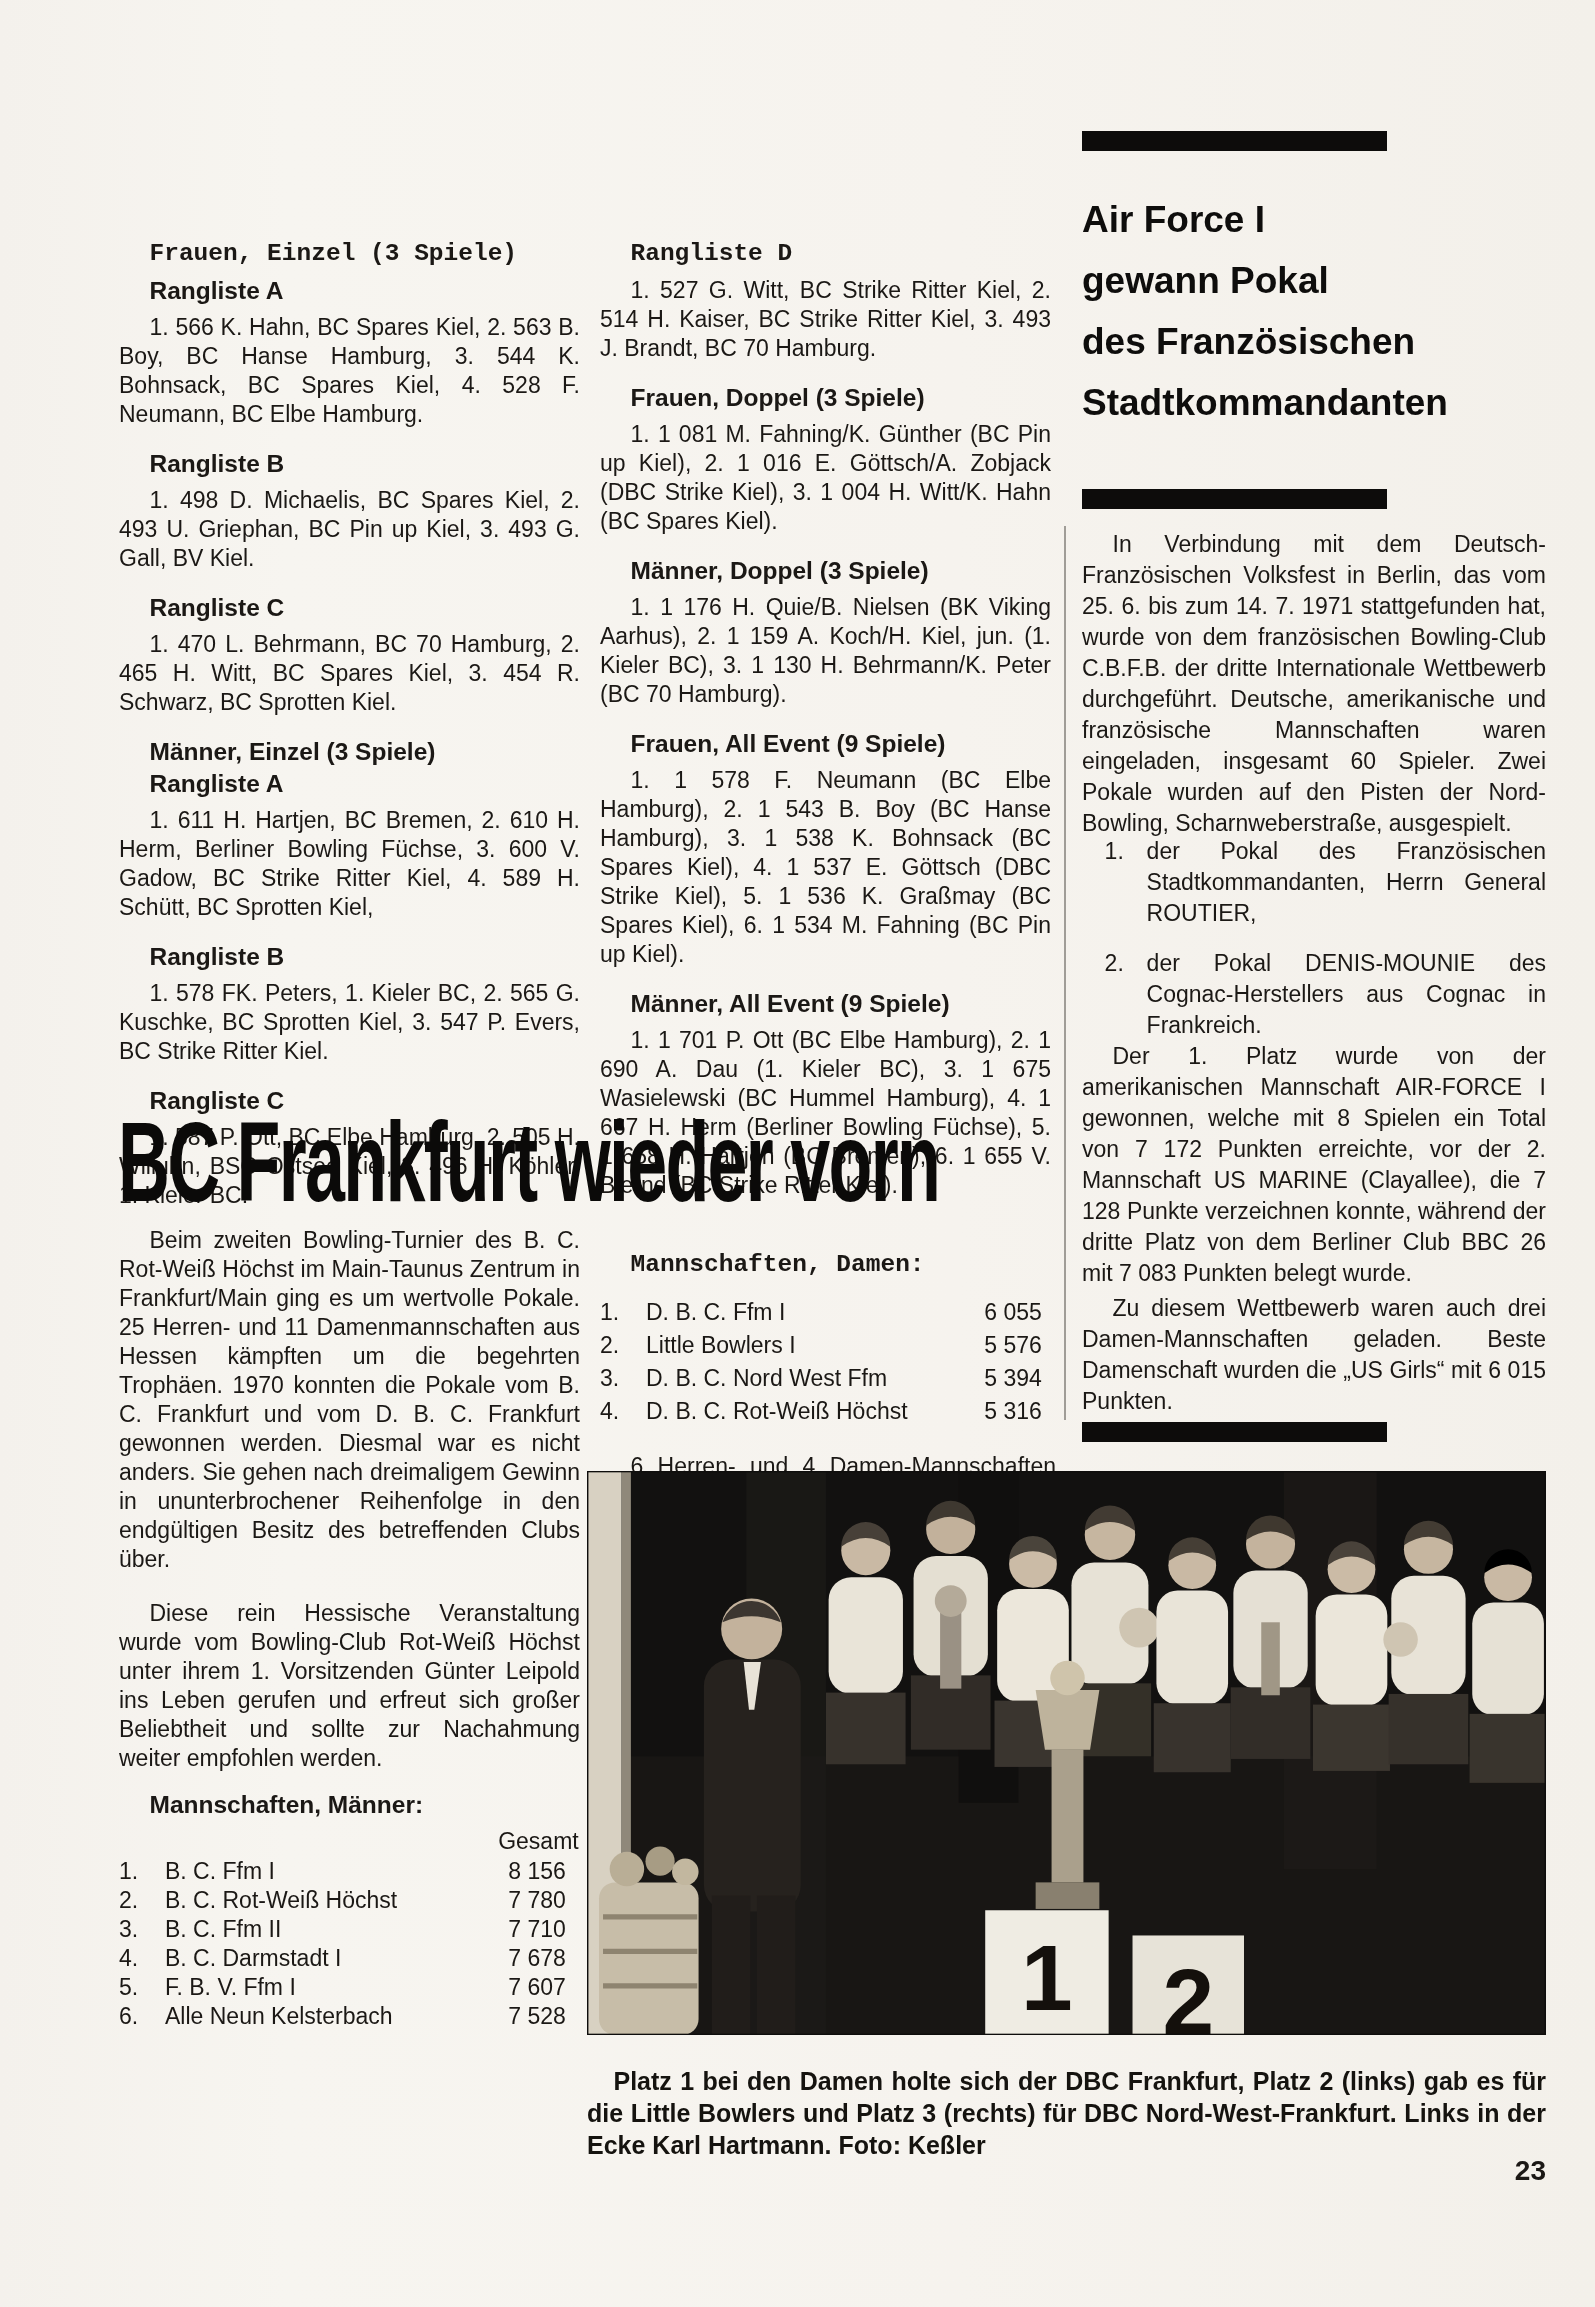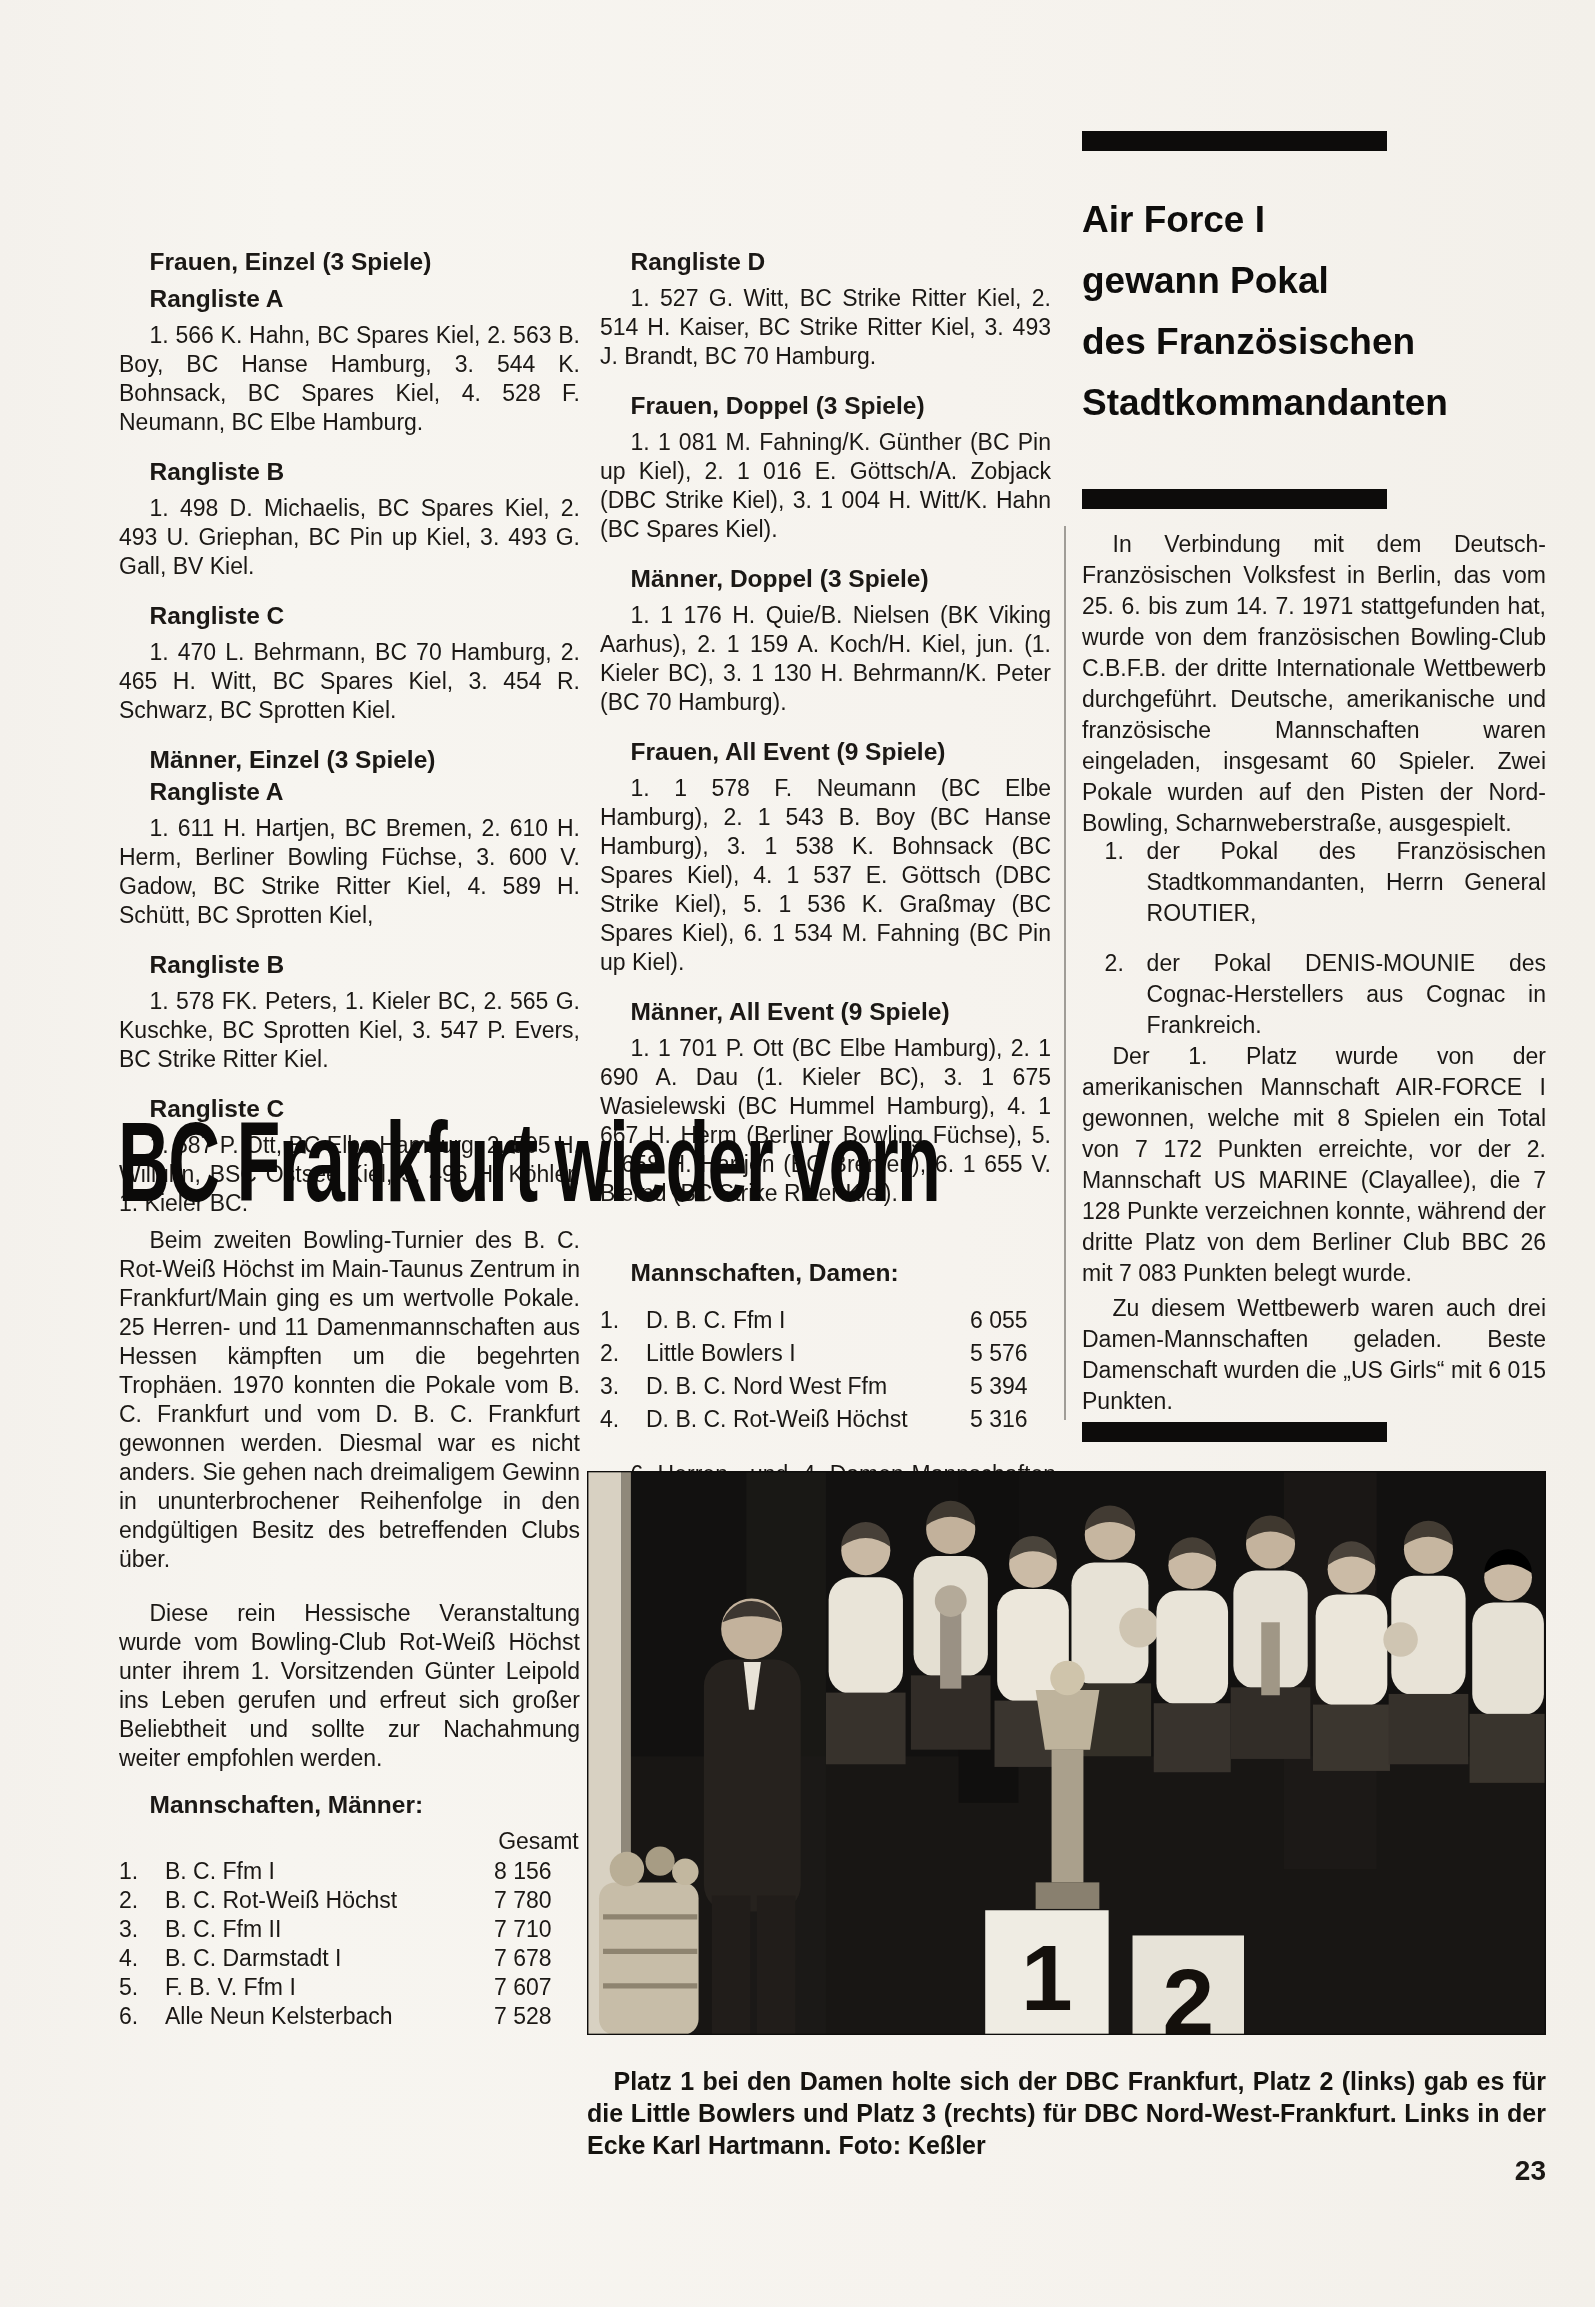--- a/index.html
+++ b/index.html
@@ -22,21 +22,21 @@
   #headline2 span{transform:scaleX(0.63);}
 
   
   .col{position:absolute;font-size:23px;line-height:29px;}
   #kiel-col1{left:119px;top:231px;width:461px;}
   #kiel-col2{left:600px;top:231px;width:451px;}
   #ffm-col1{left:119px;top:1226px;width:461px;}
   #ffm-col2{left:600px;top:1242px;width:456px;}
 
   .h-sec{font-weight:bold;font-size:24.5px;padding-left:30.5px;margin:20px 0 8px 0;}
-  .h-sec.first{margin-top:16px;}
+  .h-sec.first{margin-top:8px;font-family:Liberation Mono, monospace;}
   .h-sec.tight{margin-bottom:1.3px;}
   .h-sec.follow{margin-top:2.7px;}
   .body-p{margin:0;text-align:justify;text-indent:30.5px;}
 
   
   #air-col{position:absolute;left:1082px;top:131px;width:464px;font-size:23px;line-height:31px;}
   .bar{position:absolute;left:0;height:20px;width:305px;background:#0d0c0b;}
   #air-bar1{top:0;}
   #air-bar2{top:358px;}
   #air-bar3{position:absolute;left:1082px;top:1422px;height:20px;width:305px;background:#0d0c0b;}
@@ -51,21 +51,21 @@
   #air-p3{top:1162px;}
 
   #vrule{position:absolute;left:1064px;top:526px;width:2px;height:894px;background:#5a5650;opacity:.55;}
 
   
   .score-table{margin-top:17px;}
   .total-label{text-align:right;margin:0 1.3px 1.3px 0;}
   .trow{display:flex;line-height:29px;}
   .trow .rk{width:46px;flex:0 0 auto;}
   .trow .club{flex:1;}
-  .trow .sc{flex:0 0 auto;text-align:left;min-width:86px;}
+  .trow .sc{flex:0 0 auto;text-align:center;min-width:86px;}
   #ffm-col2 .trow{line-height:33px;}
   .note-p{margin:24px 0 0 0;text-align:justify;text-indent:30.5px;}
 
   
   #photo{position:absolute;left:587px;top:1471px;width:959px;height:564px;background:#151311;}
   #photo svg{display:block;}
   #caption{position:absolute;left:587px;top:2040px;width:959px;font-size:25px;line-height:32px;font-weight:bold;text-align:justify;text-indent:26.5px;color:#15130f;}
   #pagenum{position:absolute;left:1480px;top:2155px;width:66px;text-align:right;font-size:28px;font-weight:bold;}
 </style>
 </head>

